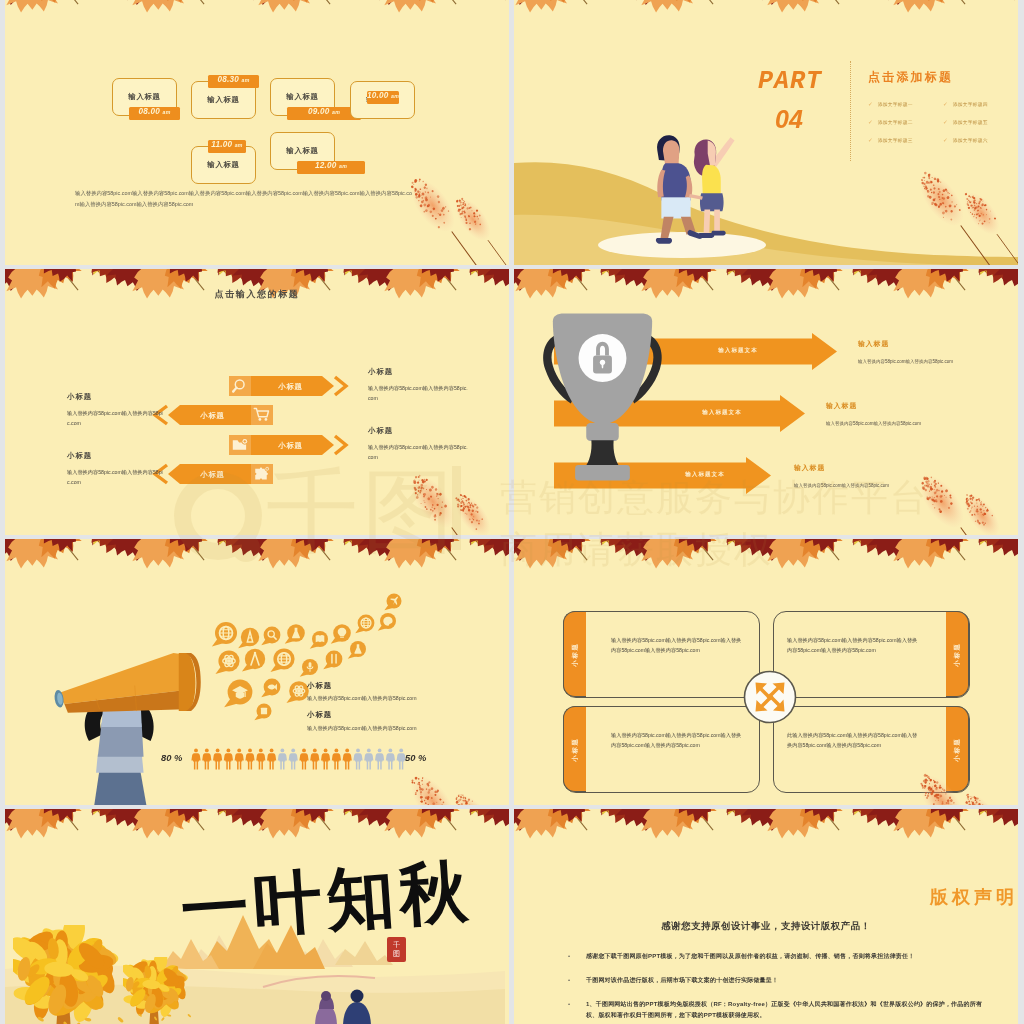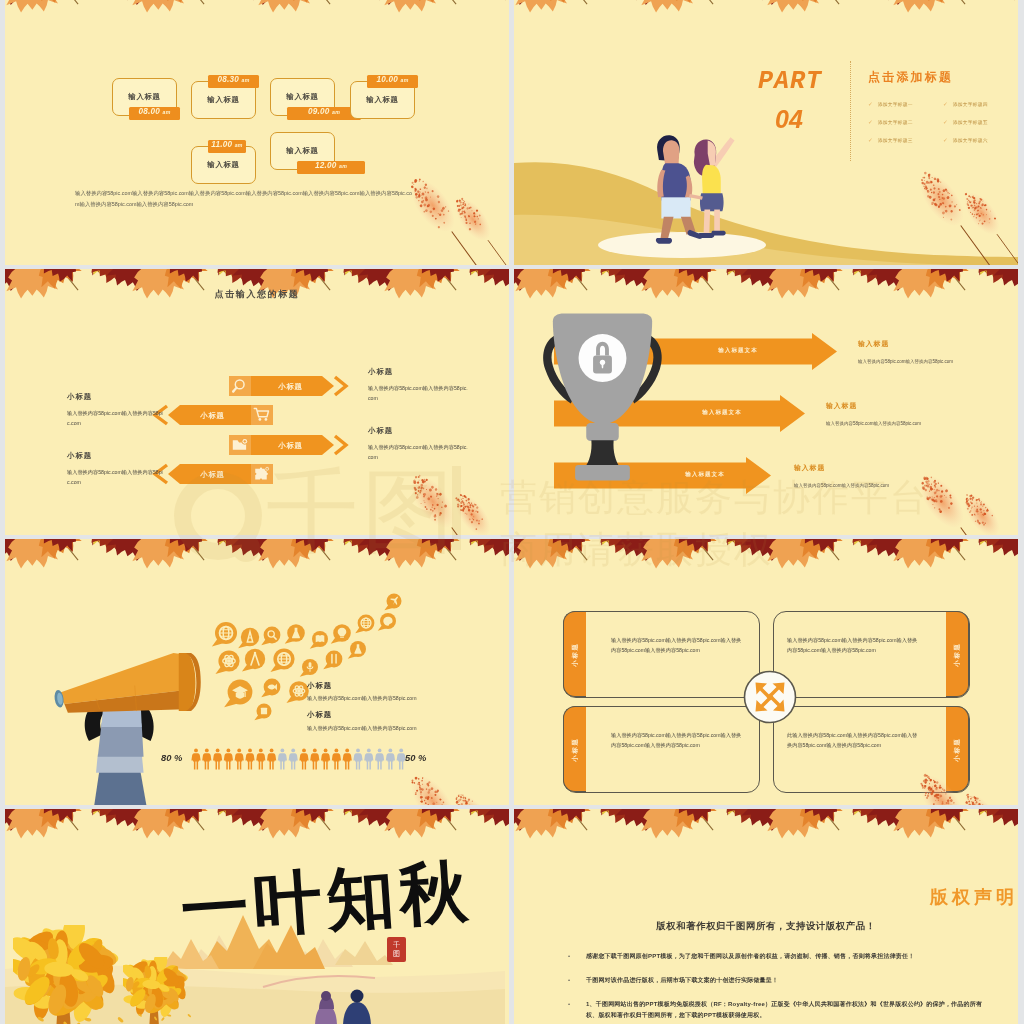--- a/index.html
+++ b/index.html
@@ -222,21 +222,21 @@
       <div class="tl-box" style="left:265px;top:95px;width:63px;height:36px">
         <span class="tl-title">输入标题</span>
       </div>
       <div class="tl-tag" style="left:282px;top:124px;width:74px">
         <span class="tl-num">09.00</span>
         <span class="tl-unit">am</span>
       </div>
       <div class="tl-box" style="left:345px;top:98px;width:63px;height:36px">
         <span class="tl-title">输入标题</span>
       </div>
-      <div class="tl-tag" style="left:362px;top:92px;width:51px">
+      <div class="tl-tag" style="left:362px;top:108px;width:32px">
         <span class="tl-num">10.00</span>
         <span class="tl-unit">am</span>
       </div>
       <div class="tl-box" style="left:186px;top:163px;width:63px;height:36px">
         <span class="tl-title">输入标题</span>
       </div>
       <div class="tl-tag" style="left:203px;top:157px;width:38px">
         <span class="tl-num">11.00</span>
         <span class="tl-unit">am</span>
       </div>
@@ -2860,21 +2860,21 @@
           <path d="M0,0 L-28,-18 L-52,-38 L-62,-52 L-52,-60 L-60,-74 L-68,-88 L-52,-82 L-42,-78 L-38,-92 L-30,-108 L-20,-94 L-12,-86 L0,-102 L12,-86 L20,-94 L30,-108 L38,-92 L42,-78 L52,-82 L68,-88 L60,-74 L52,-60 L62,-52 L52,-38 L28,-18 Z" fill="#8b1d17"></path>
         </g>
         <g transform="translate(604.0 -16.0) rotate(192.0) scale(0.220)">
           <path d="M0,0 L-28,-18 L-52,-38 L-62,-52 L-52,-60 L-60,-74 L-68,-88 L-52,-82 L-42,-78 L-38,-92 L-30,-108 L-20,-94 L-12,-86 L0,-102 L12,-86 L20,-94 L30,-108 L38,-92 L42,-78 L52,-82 L68,-88 L60,-74 L52,-60 L62,-52 L52,-38 L28,-18 Z" fill="#e9cb41"></path>
         </g>
         <g transform="translate(616.0 -18.0) rotate(214.0) scale(0.300)">
           <path d="M0,0 L-28,-18 L-52,-38 L-62,-52 L-52,-60 L-60,-74 L-68,-88 L-52,-82 L-42,-78 L-38,-92 L-30,-108 L-20,-94 L-12,-86 L0,-102 L12,-86 L20,-94 L30,-108 L38,-92 L42,-78 L52,-82 L68,-88 L60,-74 L52,-60 L62,-52 L52,-38 L28,-18 Z" fill="#9e2c18"></path>
         </g>
       </svg>
       <div class="cp-title">版权声明</div>
-      <div class="cp-sub">版权和著作权归千图网所有，支持设计版权产品！</div>
+      <div class="cp-sub">感谢您支持原创设计事业，支持设计版权产品！</div>
       <div class="cp-row" style="top:142px">
         <span class="cp-dot">•</span>
         <span class="cp-txt">感谢您下载千图网原创PPT模板，为了您和千图网以及原创作者的权益，请勿盗制、传播、销售，否则将承担法律责任！</span>
       </div>
       <div class="cp-row" style="top:166px">
         <span class="cp-dot">•</span>
         <span class="cp-txt">千图网对该作品进行版权，后期市场下载文案的十创进行实际做量呈！</span>
       </div>
       <div class="cp-row" style="top:190px">
         <span class="cp-dot">•</span>

